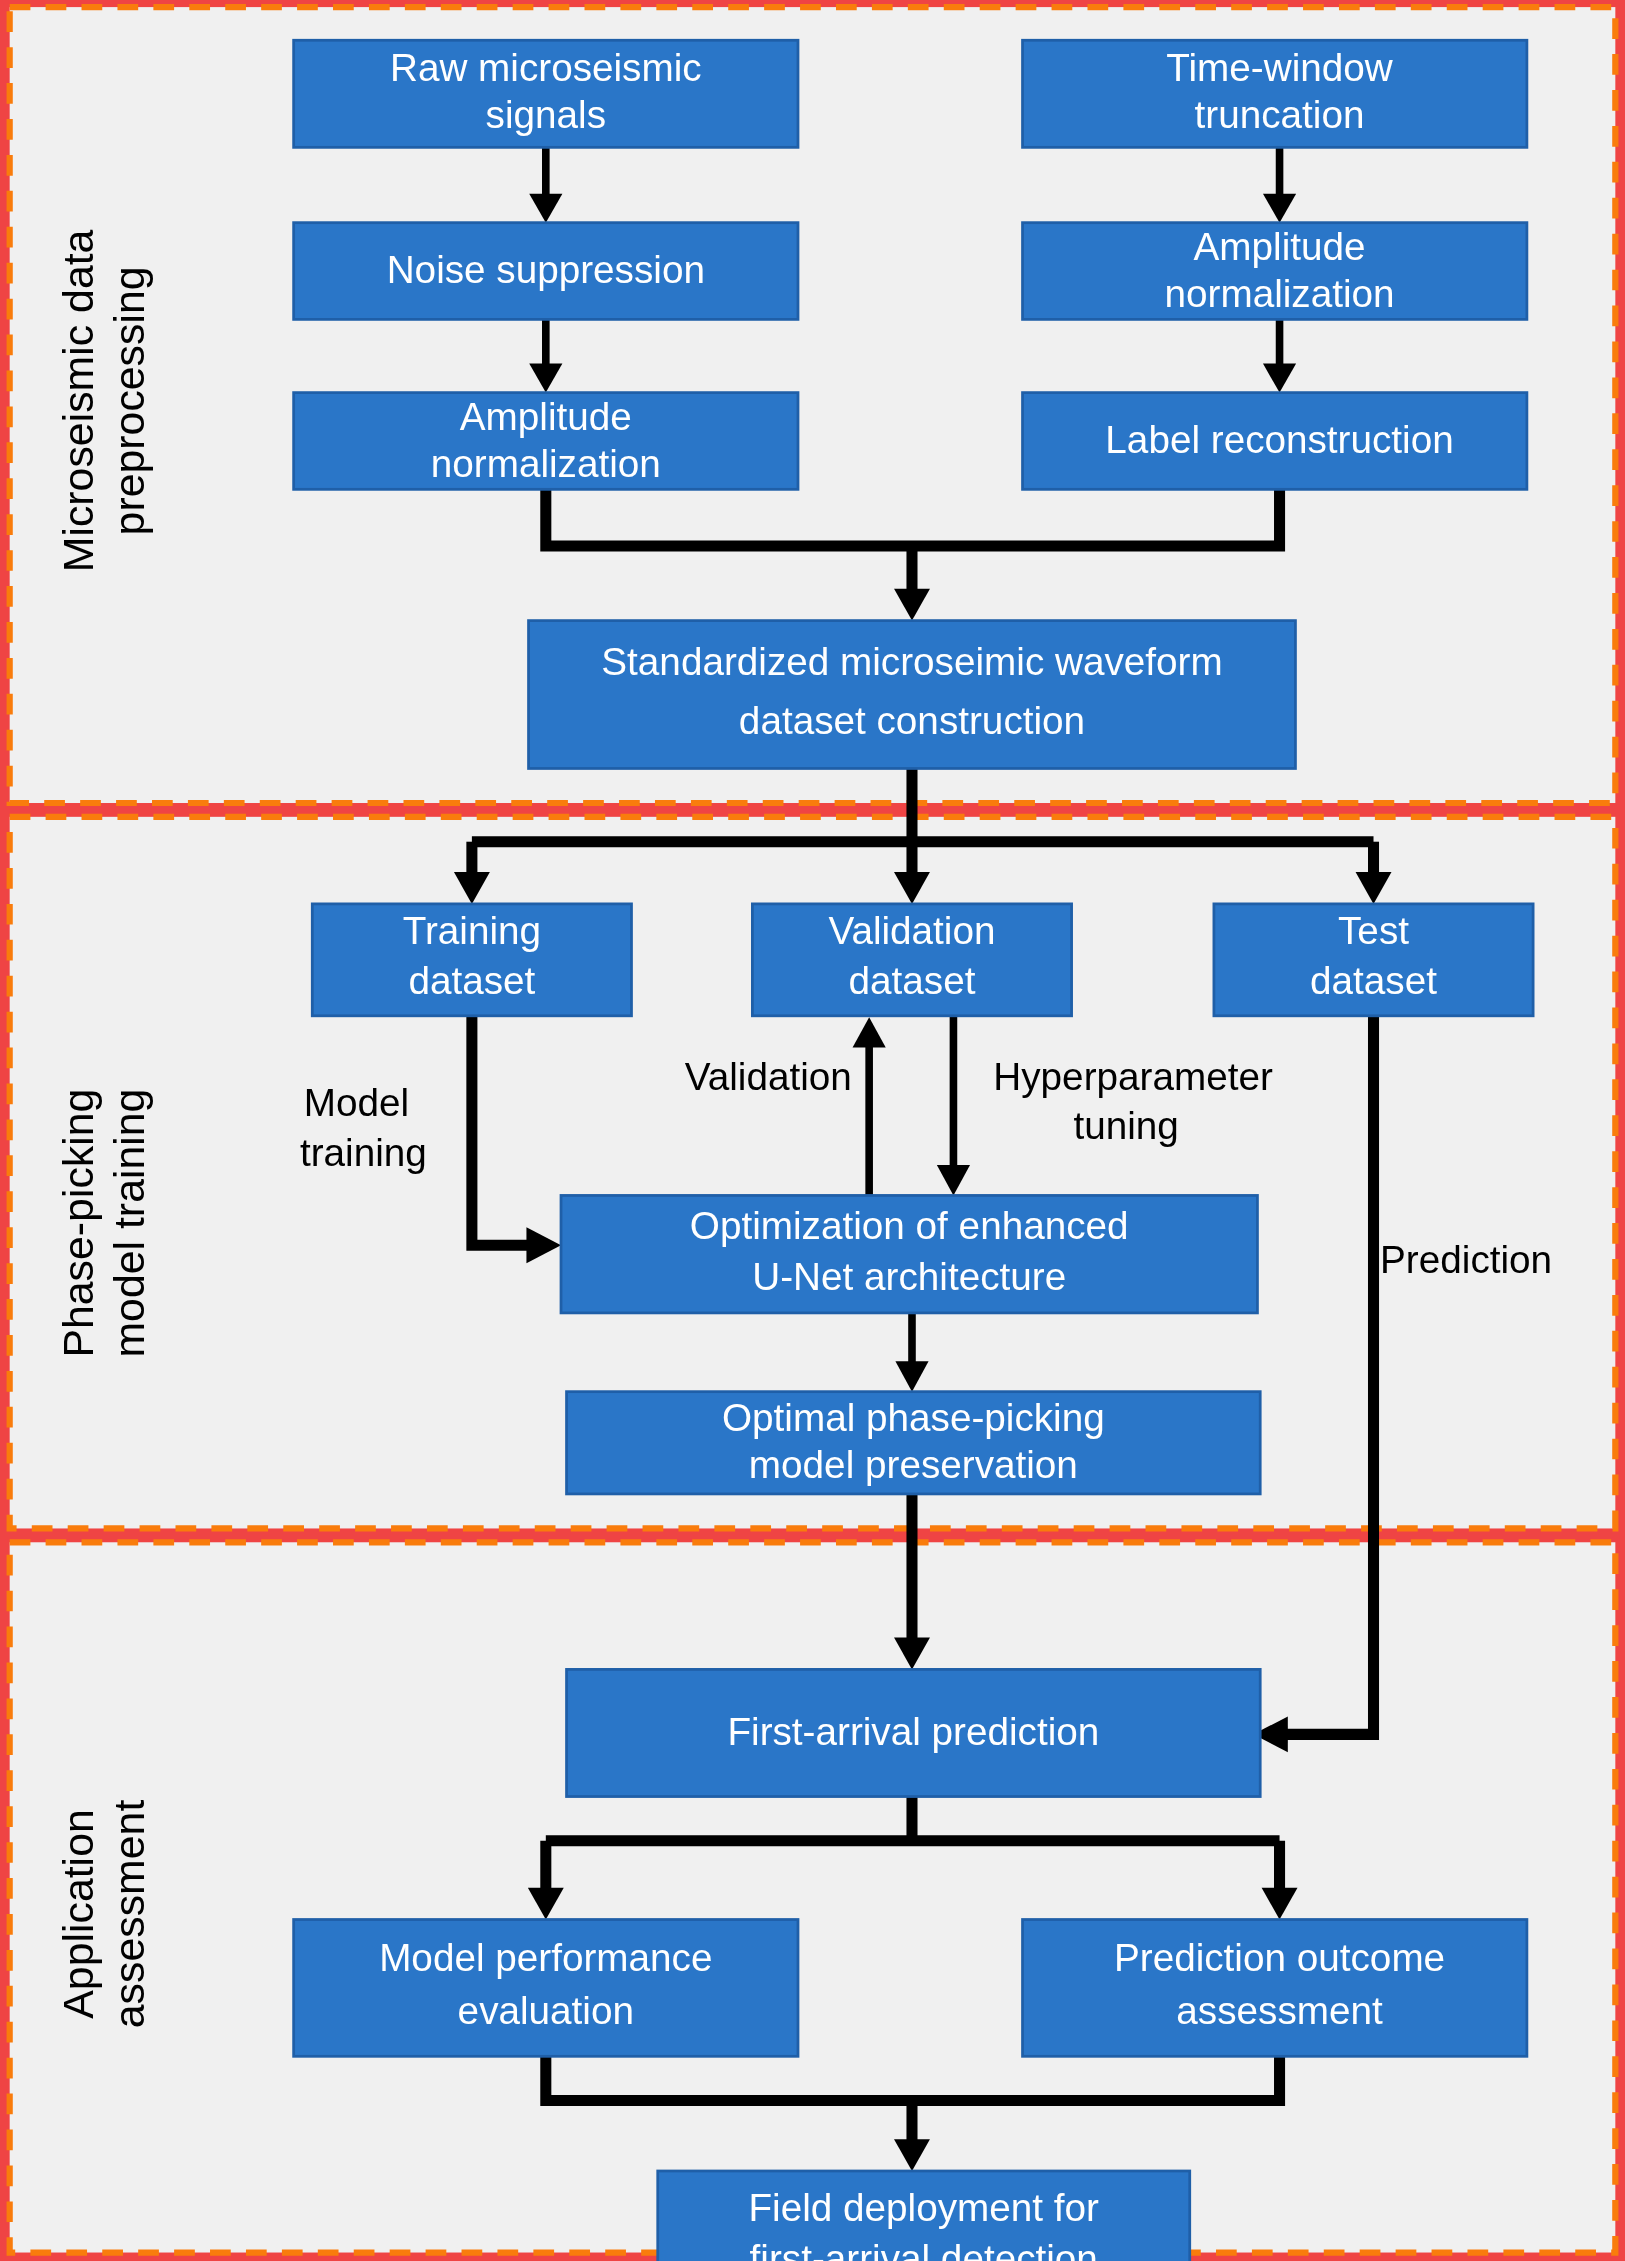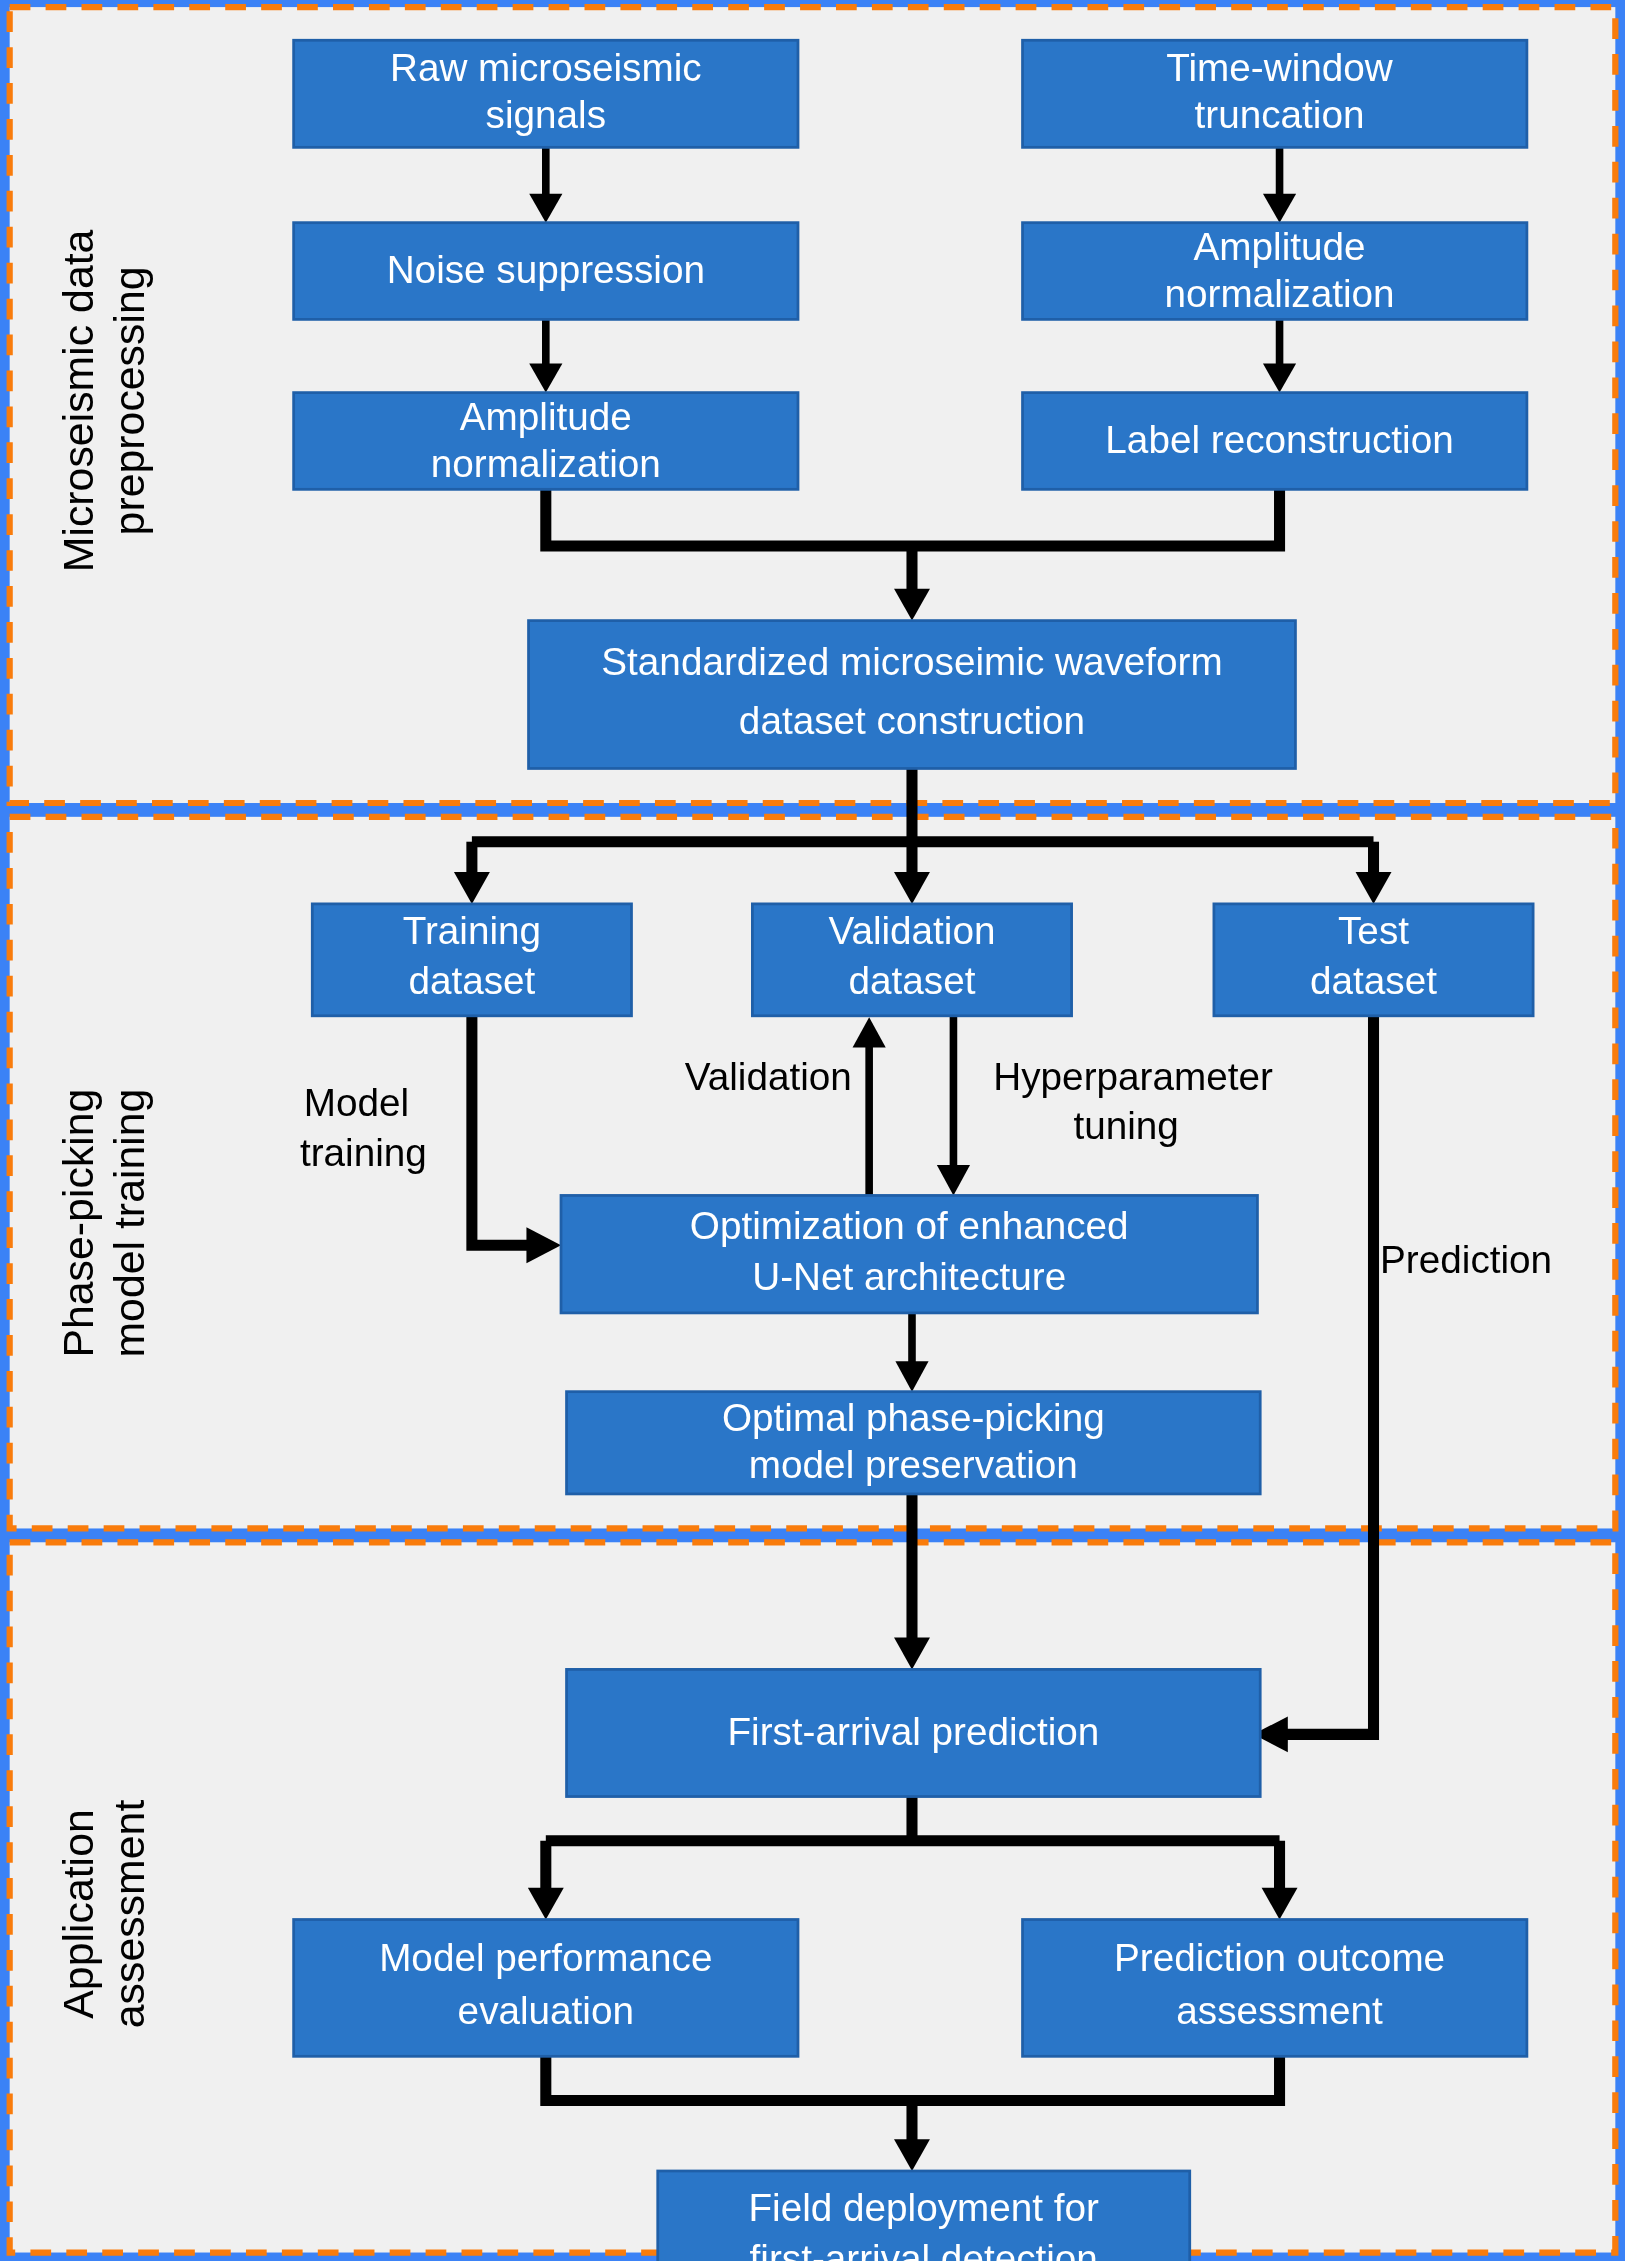--- a/index.html
+++ b/index.html
@@ -1,17 +1,17 @@
 <!DOCTYPE html>
 <html style="font-size:11px"><head>
 <meta charset="utf-8">
 <style>
   html,body{margin:0;padding:0;background:#ffffff;}
   body{font-family:"Liberation Sans", sans-serif;}
-  #stage{position:relative;width:1625px;height:2261px;background:#3b82f6;overflow:hidden;}
+  #stage{position:relative;width:1625px;height:2261px;background:#ef4444;overflow:hidden;}
   svg.layer{position:absolute;left:0;top:0;width:1625px;height:2261px;}
   .sectionbg{fill:#f0f0f0;}
   .dash{fill:none;stroke:#f97c0c;stroke-width:9;stroke-dasharray:30 22;stroke-linecap:butt;}
   .nodeRect{fill:#2a76c8;stroke:#1f5fa8;stroke-width:4;}
   .nodeTxt{fill:#ffffff;font-family:"Liberation Sans", sans-serif;font-size:56px;text-anchor:middle;dominant-baseline:middle;}
   .edge{stroke:#000000;fill:none;stroke-width:16;stroke-linecap:butt;stroke-linejoin:miter;}
   .edgeThin{stroke:#000000;fill:none;stroke-width:11;stroke-linecap:butt;stroke-linejoin:miter;}
   .arrowHead{fill:#000000;}
   .edgeLbl{fill:#000000;font-family:"Liberation Sans", sans-serif;font-size:56px;text-anchor:middle;dominant-baseline:middle;}
   .sideLbl{fill:#000000;font-family:"Liberation Sans", sans-serif;font-size:62px;text-anchor:middle;dominant-baseline:middle;}

